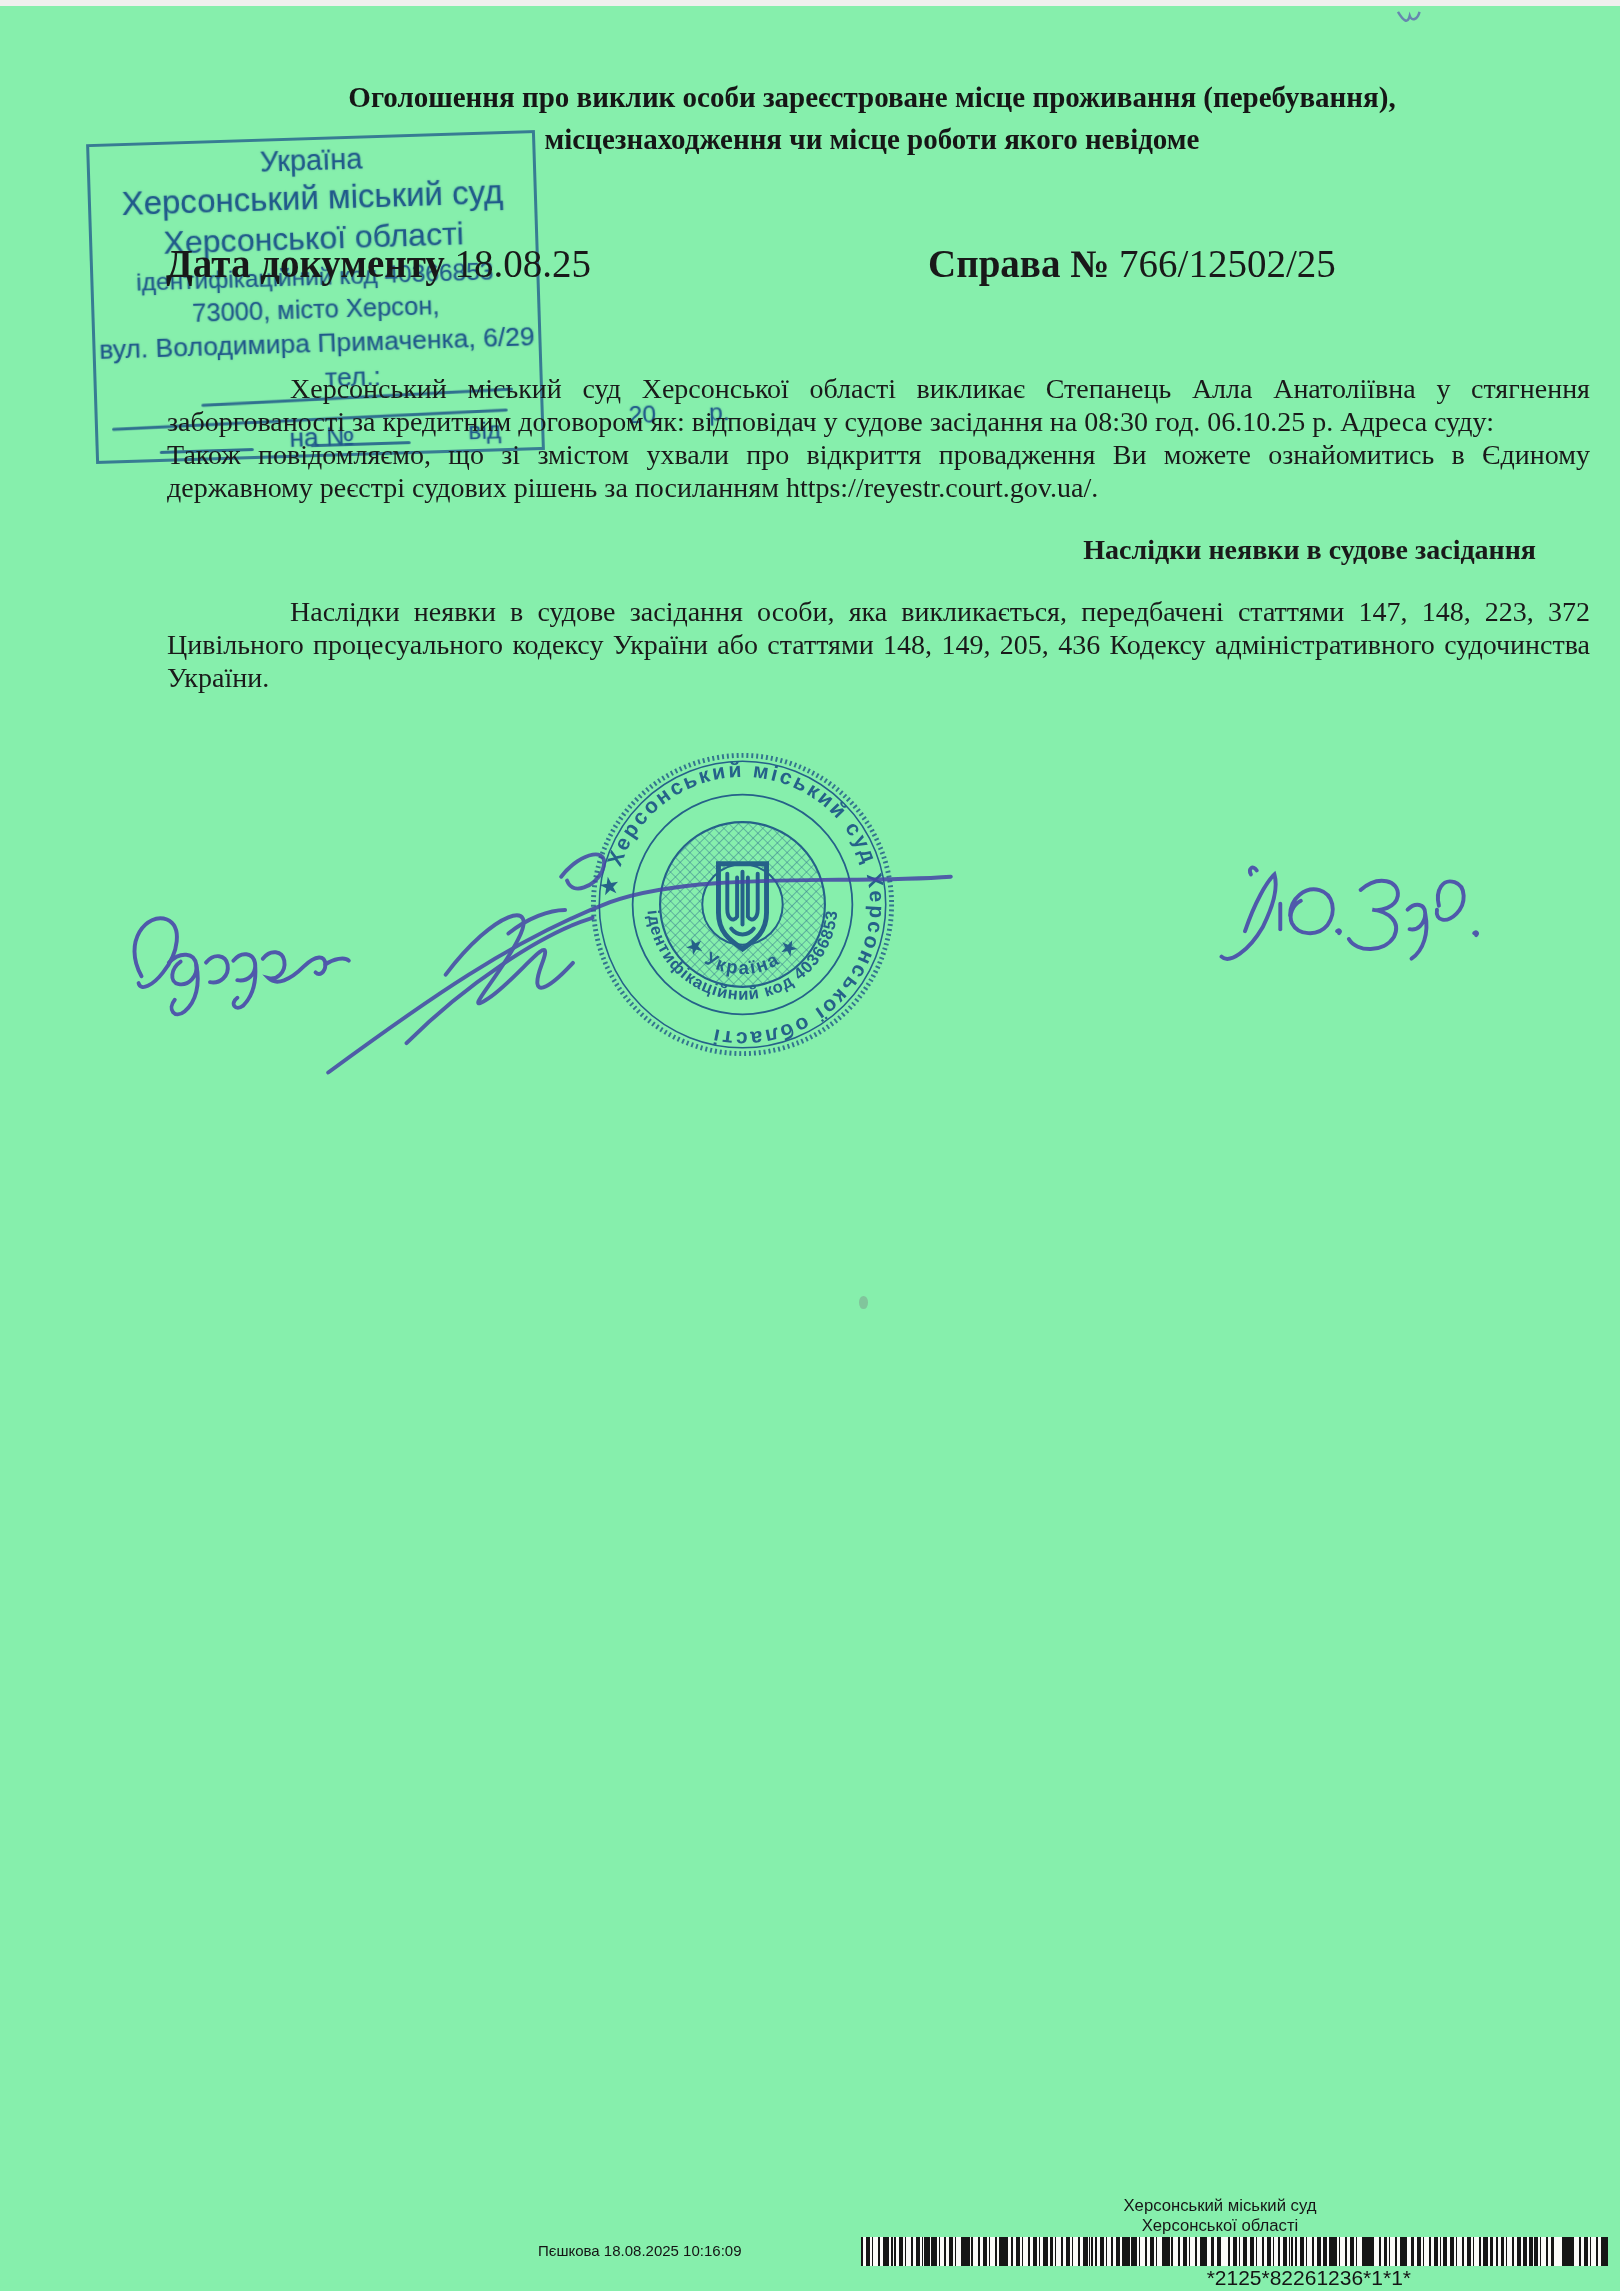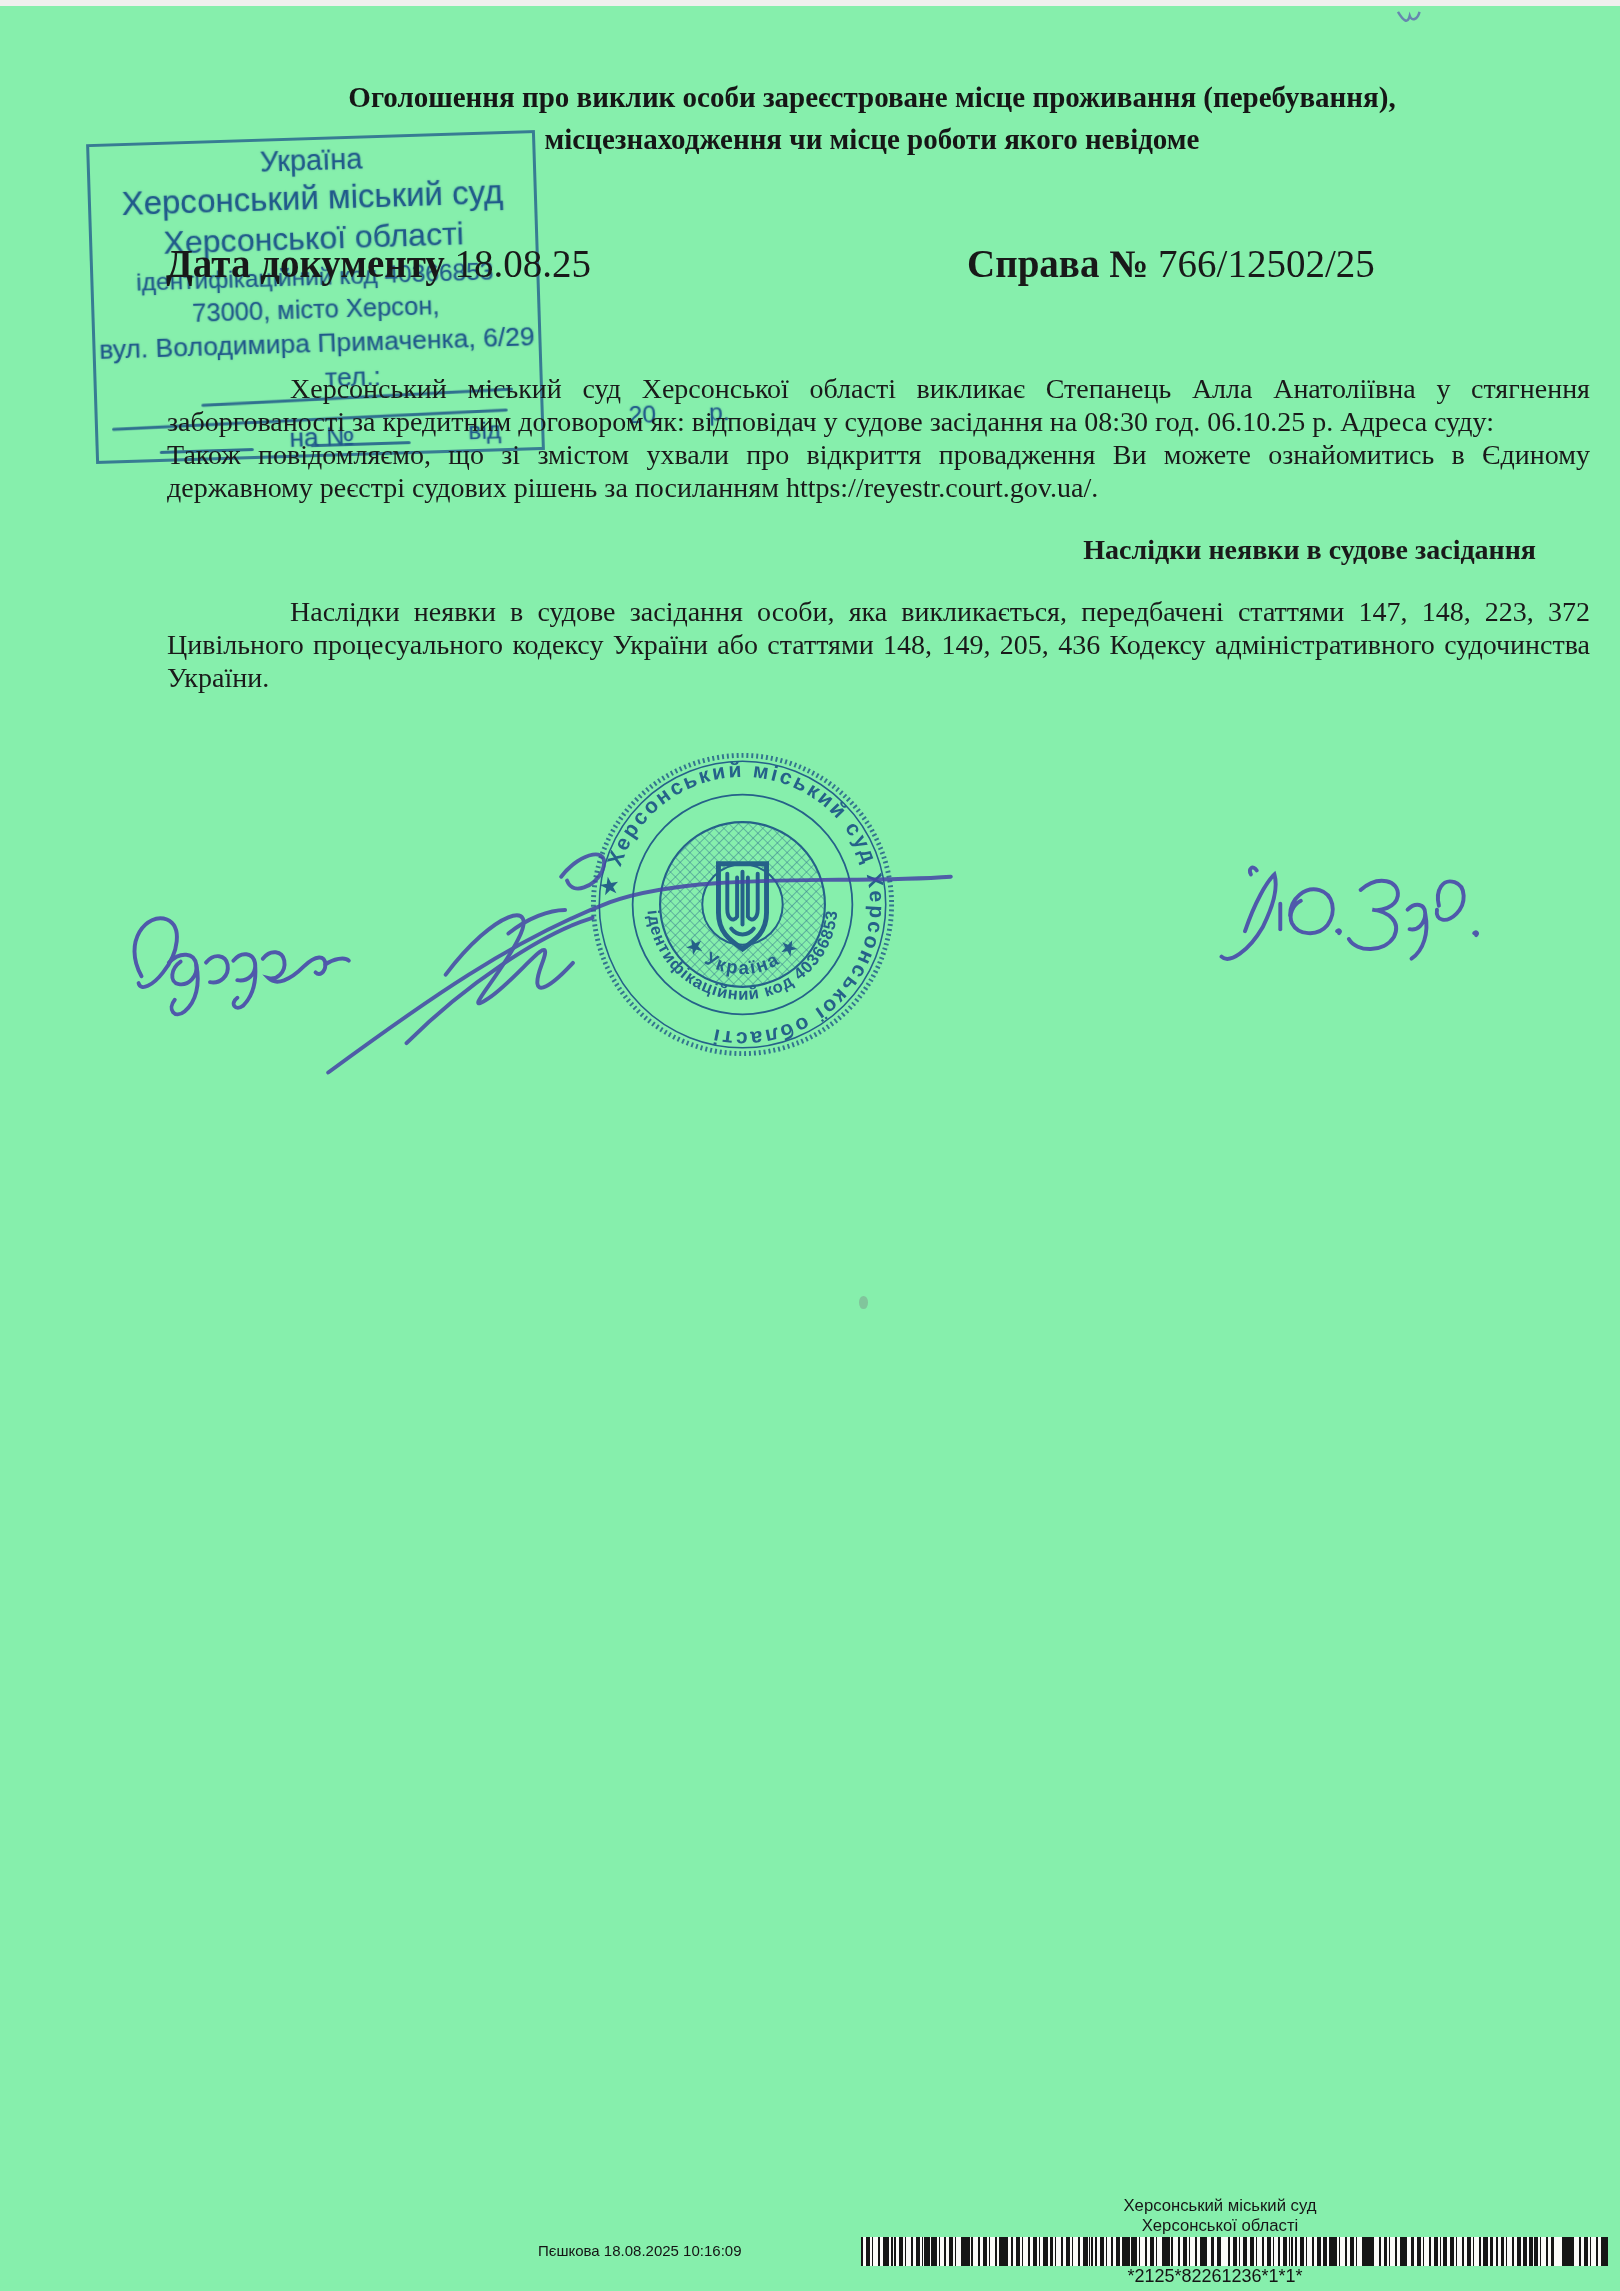--- a/index.html
+++ b/index.html
@@ -54,22 +54,22 @@
   .footer-court{position:absolute;left:1024px;width:392px;text-align:center;
                 font-family:"Liberation Sans", sans-serif;font-size:16.7px;color:#161616;z-index:5;}
   .fc1{top:2196px;} .fc2{top:2216px;}
   .footer-op{position:absolute;left:538px;top:2242px;font-family:"Liberation Sans", sans-serif;
              font-size:15px;color:#141414;z-index:5;white-space:nowrap;}
   .barcode{position:absolute;left:861px;top:2237px;width:747px;height:29px;z-index:5;
     background-color:#fbfbf9;
     background-image:
       repeating-linear-gradient(90deg,#161616 0 2px,transparent 2px 4.9px,#161616 4.9px 8.8px,transparent 8.8px 10.8px,#161616 10.8px 11.8px,transparent 11.8px 16.7px),
       repeating-linear-gradient(90deg,transparent 0 22.5px,#161616 22.5px 26.5px,transparent 26.5px 30px,#161616 30px 32px,transparent 32px 40px);}
-  .barcode-val{position:absolute;left:1019px;top:2266px;width:392px;text-align:center;
-               font-family:"Liberation Sans", sans-serif;font-size:18px;color:#141414;z-index:5;}
+  .barcode-val{position:absolute;left:1019px;top:2266px;width:392px;text-align:right;
+               font-family:"Liberation Sans", sans-serif;font-size:21px;color:#141414;z-index:5;}
 </style>
 </head>
 <body>
 
 <div class="page">
 
   <div class="title">
     <div>Оголошення про виклик особи зареєстроване місце проживання (перебування),</div>
     <div>місцезнаходження чи місце роботи якого невідоме</div>
   </div>
@@ -88,21 +88,21 @@
     <div class="sline l-na"></div>
     <div class="srow s9b">від</div>
     <div class="sline l-vid"></div>
     <div class="srow s9c">20</div>
     <div class="srow s9d">р.</div>
   </div>
 
   <div class="meta-row" style="left:166px;">
     <span class="meta-label">Дата документу</span><span> 18.08.25</span>
   </div>
-  <div class="meta-row" style="left:967px;text-align:right;">
+  <div class="meta-row" style="left:928px;text-align:right;">
     <span class="meta-label">Справа №</span><span> 766/12502/25</span>
   </div>
 
   <div class="doc-body">
     <p class="indent">Херсонський міський суд Херсонської області викликає Степанець Алла Анатоліївна у стягнення заборгованості за кредитним договором  як: відповідач у судове засідання  на  08:30 год. 06.10.25 р. Адреса суду:</p>
     <p>Також повідомляємо, що зі змістом ухвали про відкриття провадження Ви можете ознайомитись в Єдиному державному реєстрі судових рішень за посиланням https://reyestr.court.gov.ua/.</p>
     <p class="section-heading">Наслідки неявки в судове засідання</p>
     <p class="indent after-heading">Наслідки неявки в судове засідання особи, яка викликається, передбачені статтями 147, 148, 223, 372 Цивільного процесуального кодексу України або статтями 148, 149, 205, 436 Кодексу адміністративного судочинства України.</p>
   </div>
 

